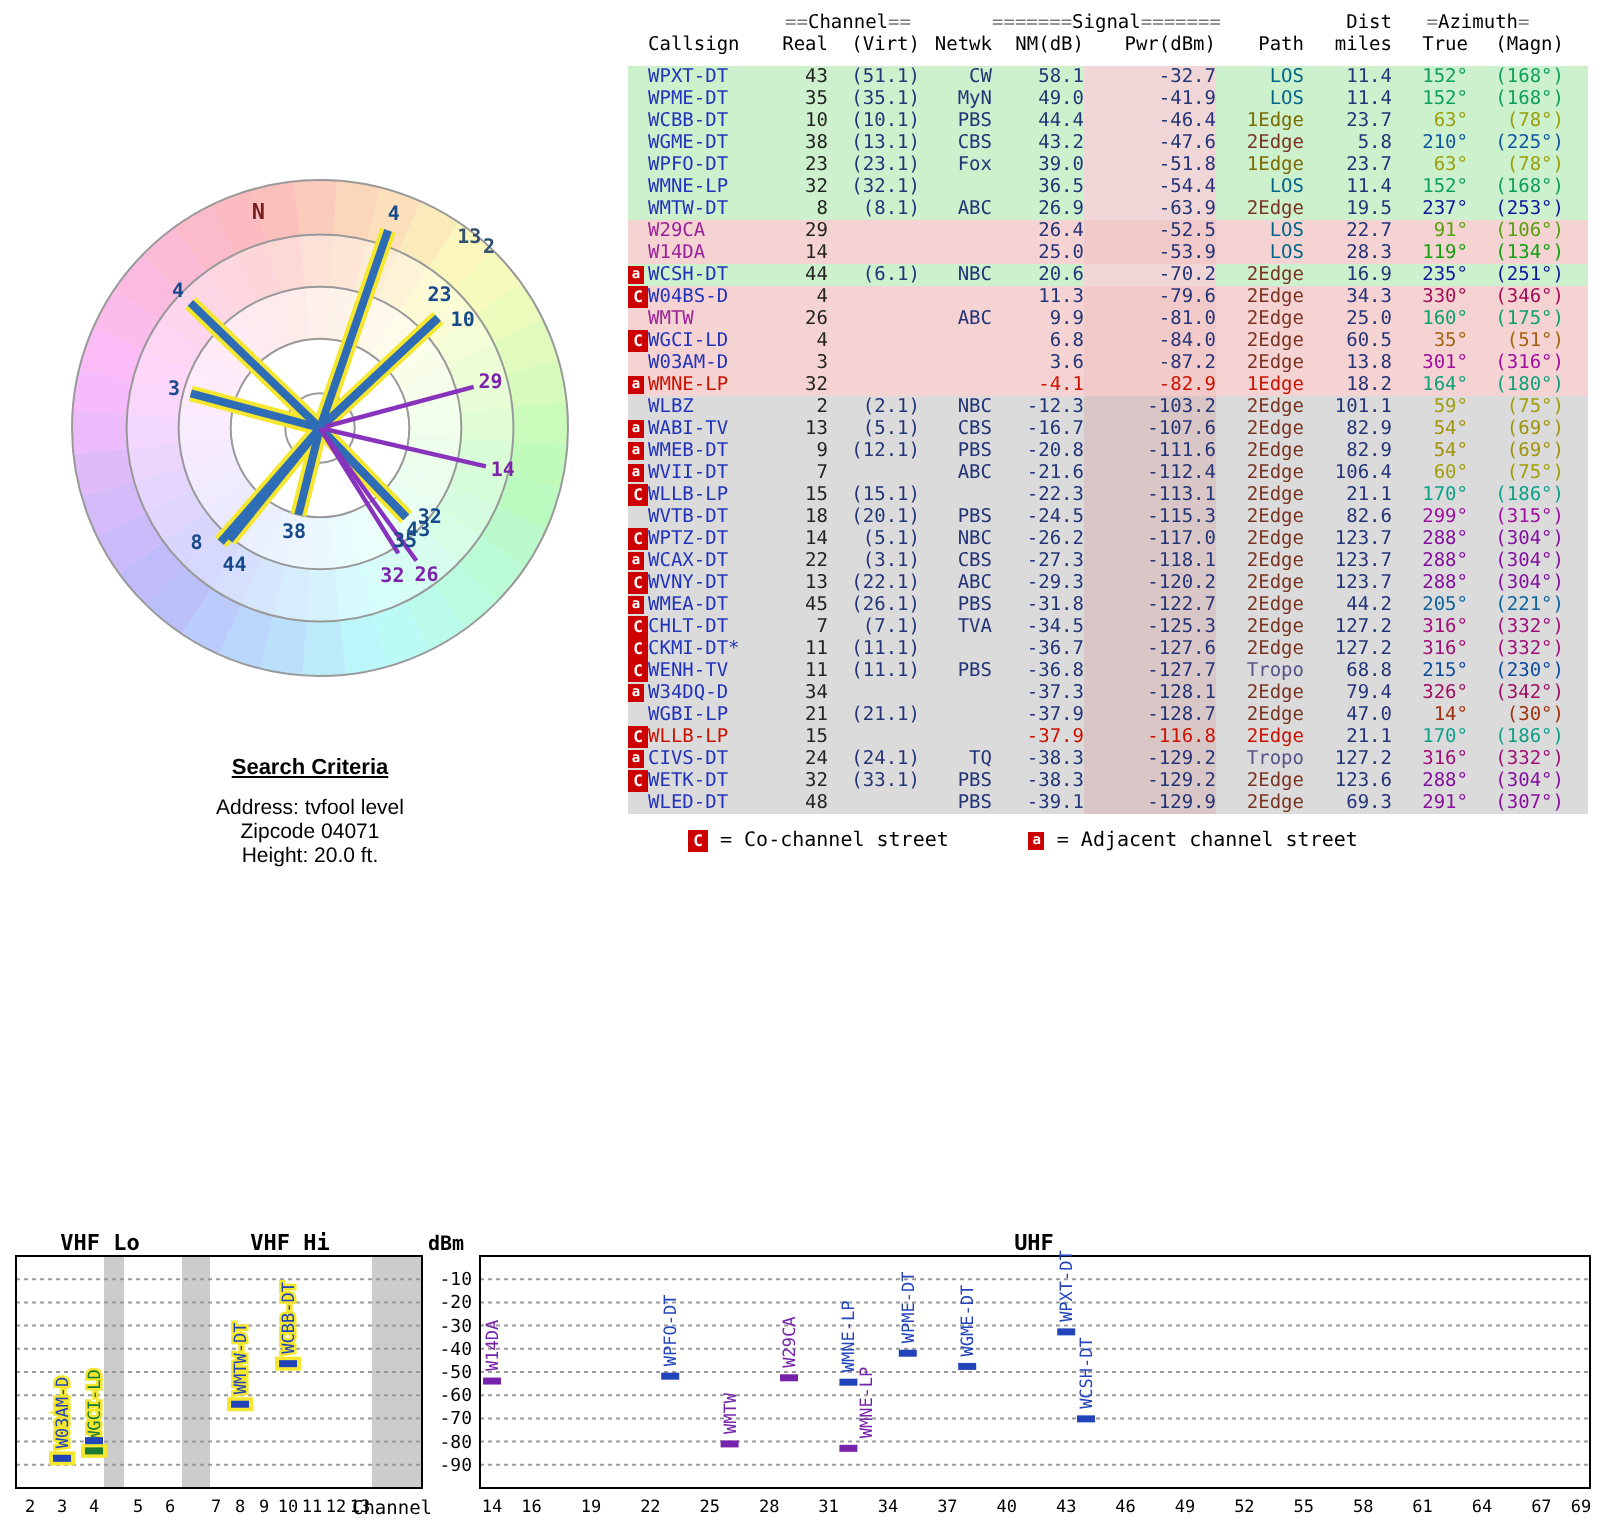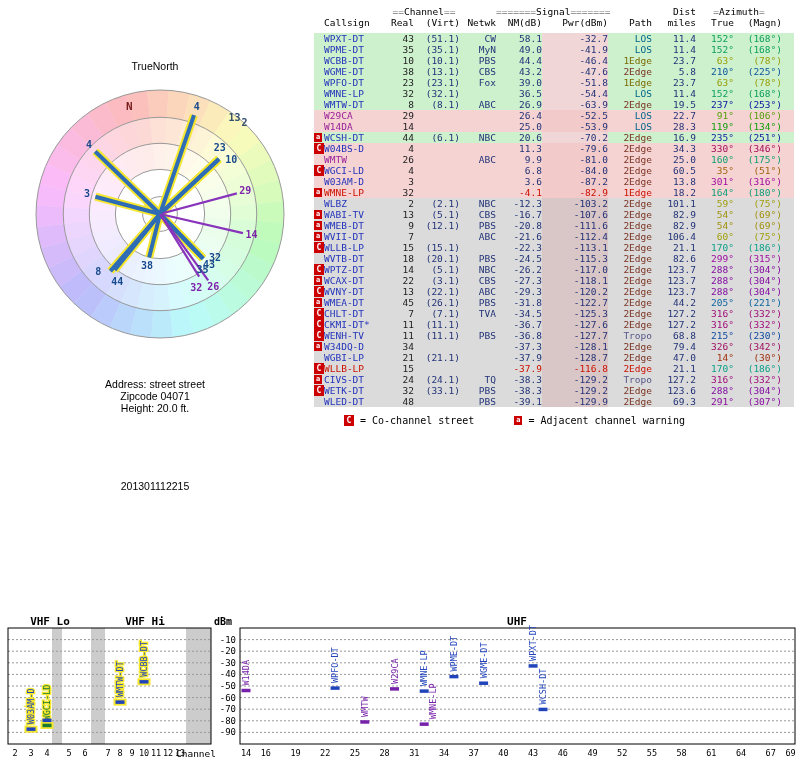--- a/index.html
+++ b/index.html
@@ -26,21 +26,20 @@
   #legend{position:absolute;left:344px;top:415px;width:456px;font-family:"DejaVu Sans Mono",monospace;
        font-size:10px;display:flex;align-items:center;gap:6px;}
   #legend .gap{width:28px;}
   #barchart-wrap{position:absolute;left:0;top:616px;width:800px;height:152px;}
   svg{font-family:"DejaVu Sans Mono",monospace;}
 </style>
 </head>
 <body>
 
 <div id="left-panel">
-  <div id="true-north">TrueNorth</div>
   <div id="radar-wrap"><svg width="260" height="260">
         <path d="M95.8209678786921,10.803549703648457 A124,124 0 0 1 117.03847055481097,6.679284974334109 L119.89000703275255,33.809842279980614 A96.72,96.72 0 0 0 103.34035494537984,37.0267687688458 Z" fill="hsla(5,90%,72%,0.5)" stroke="none"></path>
         <path d="M103.34035494537984,37.0267687688458 A96.72,96.72 0 0 1 119.89000703275255,33.809842279980614 L122.61192821624225,59.707192435370445 A70.67999999999999,70.67999999999999 0 0 0 110.5179516908545,62.058023331079625 Z" fill="hsla(5,90%,72%,0.3)" stroke="none"></path>
         <path d="M110.5179516908545,62.058023331079625 A70.67999999999999,70.67999999999999 0 0 1 122.61192821624225,59.707192435370445 L125.33384939973195,85.60454259076027 A44.64,44.64 0 0 0 117.69554843632916,87.08927789331344 Z" fill="hsla(5,90%,72%,0.15)" stroke="none"></path>
         <path d="M117.03847055481097,6.679284974334109 A124,124 0 0 1 138.64980274427154,6.302057767781804 L136.7468461405318,33.51560505886981 A96.72,96.72 0 0 0 119.89000703275255,33.809842279980614 Z" fill="hsla(15,90%,72%,0.5)" stroke="none"></path>
         <path d="M119.89000703275255,33.809842279980614 A96.72,96.72 0 0 1 136.7468461405318,33.51560505886981 L134.93038756423476,59.492172927635636 A70.67999999999999,70.67999999999999 0 0 0 122.61192821624225,59.707192435370445 Z" fill="hsla(15,90%,72%,0.3)" stroke="none"></path>
         <path d="M122.61192821624225,59.707192435370445 A70.67999999999999,70.67999999999999 0 0 1 134.93038756423476,59.492172927635636 L133.11392898793775,85.46874079640145 A44.64,44.64 0 0 0 125.33384939973195,85.60454259076027 Z" fill="hsla(15,90%,72%,0.15)" stroke="none"></path>
         <path d="M138.64980274427154,6.302057767781804 A124,124 0 0 1 159.99831505435878,9.683329941776435 L153.39868574239986,36.15299735458562 A96.72,96.72 0 0 0 136.7468461405318,33.51560505886981 Z" fill="hsla(25,90%,72%,0.5)" stroke="none"></path>
         <path d="M136.7468461405318,33.51560505886981 A96.72,96.72 0 0 1 153.39868574239986,36.15299735458562 L147.0990395809845,61.41949806681258 A70.67999999999999,70.67999999999999 0 0 0 134.93038756423476,59.492172927635636 Z" fill="hsla(25,90%,72%,0.3)" stroke="none"></path>
         <path d="M134.93038756423476,59.492172927635636 A70.67999999999999,70.67999999999999 0 0 1 147.0990395809845,61.41949806681258 L140.79939341956916,86.68599877903952 A44.64,44.64 0 0 0 133.11392898793775,85.46874079640145 Z" fill="hsla(25,90%,72%,0.15)" stroke="none"></path>
@@ -187,26 +186,26 @@
         <text x="58.97418053124518" y="64.41116341754986" text-anchor="middle" font-size="10" font-weight="bold" fill="#174a8c">4</text>
         <text x="183.30070205983137" y="206.3621226635725" text-anchor="middle" font-size="10" font-weight="bold" fill="#7d22aa">26</text>
         <text x="166.85251428923232" y="25.972527131507803" text-anchor="middle" font-size="10" font-weight="bold" fill="#174a8c">4</text>
         <text x="57.030876889932784" y="113.44798239025029" text-anchor="middle" font-size="10" font-weight="bold" fill="#174a8c">3</text>
         <text x="166.20658660410655" y="207.23450360487317" text-anchor="middle" font-size="10" font-weight="bold" fill="#7d22aa">32</text>
         <text x="214.56779664774982" y="42.31214099922285" text-anchor="middle" font-size="10" font-weight="bold" fill="#33506e">2</text>
         <text x="204.62977834492898" y="37.47823969498387" text-anchor="middle" font-size="10" font-weight="bold" fill="#33506e">13</text>
         <text x="99.2388710908229" y="25.723194733283606" text-anchor="middle" font-size="11" font-weight="bold" fill="#7a1f1f">N</text>
       </svg></div>
   <div id="search-block">
-    <div>Address: street street</div>
+    <div id="search-heading">Search Criteria</div>
+    <div>Address: tvfool level</div>
     <div>Zipcode 04071</div>
     <div>Height: 20.0 ft.</div>
   </div>
   <div id="datecode-block">
-    <div>201301112215</div>
   </div>
 </div>
 
 <div id="station-table">
     <div class="t-row"><span style="width: 74px; text-align: center;"></span><span style="width: 72px; text-align: center;"><span style="color: rgb(119, 119, 119); display: inline;">==</span><span style="color: rgb(0, 0, 0); display: inline;">Channel</span><span style="color: rgb(119, 119, 119); display: inline;">==</span></span><span style="width: 36px; text-align: center;"></span><span style="width: 112px; text-align: center;"><span style="color: rgb(119, 119, 119); display: inline;">=======</span><span style="color: rgb(0, 0, 0); display: inline;">Signal</span><span style="color: rgb(119, 119, 119); display: inline;">=======</span></span><span style="width: 44px; text-align: center;"></span><span style="width: 44px; text-align: right;">Dist</span><span style="width: 86px; text-align: center;"><span style="color: rgb(119, 119, 119); display: inline;">=</span><span style="color: rgb(0, 0, 0); display: inline;">Azimuth</span><span style="color: rgb(119, 119, 119); display: inline;">=</span></span></div>
     <div class="t-row" style="margin-bottom: 5px;"><span style="width: 10px; text-align: left;"></span><span style="width: 64px; text-align: left;">Callsign</span><span style="width: 26px; text-align: right;">Real</span><span style="width: 46px; text-align: right;">(Virt)</span><span style="width: 36px; text-align: right;">Netwk</span><span style="width: 46px; text-align: right;">NM(dB)</span><span style="width: 66px; text-align: right;">Pwr(dBm)</span><span style="width: 44px; text-align: right;">Path</span><span style="width: 44px; text-align: right;">miles</span><span style="width: 38px; text-align: right;">True</span><span style="width: 48px; text-align: right;">(Magn)</span></div>
     <div class="t-row" style="background: rgb(205, 240, 205);"><span style="width: 10px; text-align: left;"></span><span style="width: 64px; text-align: left; color: rgb(34, 51, 187);">WPXT-DT</span><span style="width: 26px; text-align: right; color: rgb(34, 34, 34);">43</span><span style="width: 46px; text-align: right; color: rgb(34, 51, 119);">(51.1)</span><span style="width: 36px; text-align: right; color: rgb(34, 51, 119);">CW</span><span style="width: 46px; text-align: right; color: rgb(34, 51, 119);">58.1</span><span style="width: 66px; text-align: right; color: rgb(34, 51, 119); background: rgb(240, 214, 214);">-32.7</span><span style="width: 44px; text-align: right; color: rgb(0, 102, 136);">LOS</span><span style="width: 44px; text-align: right; color: rgb(34, 51, 119);">11.4</span><span style="width: 38px; text-align: right; color: rgb(13, 160, 92);">152°</span><span style="width: 48px; text-align: right; color: rgb(13, 160, 92);">(168°)</span></div>
     <div class="t-row" style="background: rgb(205, 240, 205);"><span style="width: 10px; text-align: left;"></span><span style="width: 64px; text-align: left; color: rgb(34, 51, 187);">WPME-DT</span><span style="width: 26px; text-align: right; color: rgb(34, 34, 34);">35</span><span style="width: 46px; text-align: right; color: rgb(34, 51, 119);">(35.1)</span><span style="width: 36px; text-align: right; color: rgb(34, 51, 119);">MyN</span><span style="width: 46px; text-align: right; color: rgb(34, 51, 119);">49.0</span><span style="width: 66px; text-align: right; color: rgb(34, 51, 119); background: rgb(240, 214, 214);">-41.9</span><span style="width: 44px; text-align: right; color: rgb(0, 102, 136);">LOS</span><span style="width: 44px; text-align: right; color: rgb(34, 51, 119);">11.4</span><span style="width: 38px; text-align: right; color: rgb(13, 160, 92);">152°</span><span style="width: 48px; text-align: right; color: rgb(13, 160, 92);">(168°)</span></div>
     <div class="t-row" style="background: rgb(205, 240, 205);"><span style="width: 10px; text-align: left;"></span><span style="width: 64px; text-align: left; color: rgb(34, 51, 187);">WCBB-DT</span><span style="width: 26px; text-align: right; color: rgb(34, 34, 34);">10</span><span style="width: 46px; text-align: right; color: rgb(34, 51, 119);">(10.1)</span><span style="width: 36px; text-align: right; color: rgb(34, 51, 119);">PBS</span><span style="width: 46px; text-align: right; color: rgb(34, 51, 119);">44.4</span><span style="width: 66px; text-align: right; color: rgb(34, 51, 119); background: rgb(240, 214, 214);">-46.4</span><span style="width: 44px; text-align: right; color: rgb(122, 106, 0);">1Edge</span><span style="width: 44px; text-align: right; color: rgb(34, 51, 119);">23.7</span><span style="width: 38px; text-align: right; color: rgb(153, 160, 13);">63°</span><span style="width: 48px; text-align: right; color: rgb(153, 160, 13);">(78°)</span></div>
     <div class="t-row" style="background: rgb(205, 240, 205);"><span style="width: 10px; text-align: left;"></span><span style="width: 64px; text-align: left; color: rgb(34, 51, 187);">WGME-DT</span><span style="width: 26px; text-align: right; color: rgb(34, 34, 34);">38</span><span style="width: 46px; text-align: right; color: rgb(34, 51, 119);">(13.1)</span><span style="width: 36px; text-align: right; color: rgb(34, 51, 119);">CBS</span><span style="width: 46px; text-align: right; color: rgb(34, 51, 119);">43.2</span><span style="width: 66px; text-align: right; color: rgb(34, 51, 119); background: rgb(240, 214, 214);">-47.6</span><span style="width: 44px; text-align: right; color: rgb(122, 51, 34);">2Edge</span><span style="width: 44px; text-align: right; color: rgb(34, 51, 119);">5.8</span><span style="width: 38px; text-align: right; color: rgb(13, 87, 160);">210°</span><span style="width: 48px; text-align: right; color: rgb(13, 87, 160);">(225°)</span></div>
@@ -240,21 +239,21 @@
     <div class="t-row" style="background: rgb(219, 219, 219);"><span style="width: 10px; text-align: left;"><span class="flagbox small">a</span></span><span style="width: 64px; text-align: left; color: rgb(34, 51, 187);">CIVS-DT</span><span style="width: 26px; text-align: right; color: rgb(34, 34, 34);">24</span><span style="width: 46px; text-align: right; color: rgb(34, 51, 119);">(24.1)</span><span style="width: 36px; text-align: right; color: rgb(34, 51, 119);">TQ</span><span style="width: 46px; text-align: right; color: rgb(34, 51, 119);">-38.3</span><span style="width: 66px; text-align: right; color: rgb(34, 51, 119); background: rgb(217, 198, 198);">-129.2</span><span style="width: 44px; text-align: right; color: rgb(85, 85, 136);">Tropo</span><span style="width: 44px; text-align: right; color: rgb(34, 51, 119);">127.2</span><span style="width: 38px; text-align: right; color: rgb(160, 13, 121);">316°</span><span style="width: 48px; text-align: right; color: rgb(160, 13, 121);">(332°)</span></div>
     <div class="t-row" style="background: rgb(219, 219, 219);"><span style="width: 10px; text-align: left;"><span class="flagbox big">C</span></span><span style="width: 64px; text-align: left; color: rgb(34, 51, 187);">WETK-DT</span><span style="width: 26px; text-align: right; color: rgb(34, 34, 34);">32</span><span style="width: 46px; text-align: right; color: rgb(34, 51, 119);">(33.1)</span><span style="width: 36px; text-align: right; color: rgb(34, 51, 119);">PBS</span><span style="width: 46px; text-align: right; color: rgb(34, 51, 119);">-38.3</span><span style="width: 66px; text-align: right; color: rgb(34, 51, 119); background: rgb(217, 198, 198);">-129.2</span><span style="width: 44px; text-align: right; color: rgb(122, 51, 34);">2Edge</span><span style="width: 44px; text-align: right; color: rgb(34, 51, 119);">123.6</span><span style="width: 38px; text-align: right; color: rgb(131, 13, 160);">288°</span><span style="width: 48px; text-align: right; color: rgb(131, 13, 160);">(304°)</span></div>
     <div class="t-row" style="background: rgb(219, 219, 219);"><span style="width: 10px; text-align: left;"></span><span style="width: 64px; text-align: left; color: rgb(34, 51, 187);">WLED-DT</span><span style="width: 26px; text-align: right; color: rgb(34, 34, 34);">48</span><span style="width: 46px; text-align: right; color: rgb(34, 51, 119);"></span><span style="width: 36px; text-align: right; color: rgb(34, 51, 119);">PBS</span><span style="width: 46px; text-align: right; color: rgb(34, 51, 119);">-39.1</span><span style="width: 66px; text-align: right; color: rgb(34, 51, 119); background: rgb(217, 198, 198);">-129.9</span><span style="width: 44px; text-align: right; color: rgb(122, 51, 34);">2Edge</span><span style="width: 44px; text-align: right; color: rgb(34, 51, 119);">69.3</span><span style="width: 38px; text-align: right; color: rgb(138, 13, 160);">291°</span><span style="width: 48px; text-align: right; color: rgb(138, 13, 160);">(307°)</span></div>
   </div>
 
 <div id="legend">
   <span class="flagbox big">C</span>
   <span>= Co-channel street</span>
   <span class="gap"></span>
   <span class="flagbox small">a</span>
-  <span>= Adjacent channel warning</span>
+  <span>= Adjacent channel street</span>
 </div>
 
 <div id="barchart-wrap"><svg width="800" height="152">
       <rect x="52" y="12" width="10" height="116" fill="#cccccc"></rect>
       <rect x="91" y="12" width="14" height="116" fill="#cccccc"></rect>
       <rect x="186" y="12" width="25" height="116" fill="#cccccc"></rect>
       <line x1="8" y1="23.6" x2="211" y2="23.6" stroke="#999" stroke-dasharray="2,2" stroke-width="1"></line>
       <line x1="240" y1="23.6" x2="795" y2="23.6" stroke="#999" stroke-dasharray="2,2" stroke-width="1"></line>
       <text x="236" y="26.6" text-anchor="end" font-size="9" fill="#000">-10</text>
       <line x1="8" y1="35.2" x2="211" y2="35.2" stroke="#999" stroke-dasharray="2,2" stroke-width="1"></line>

